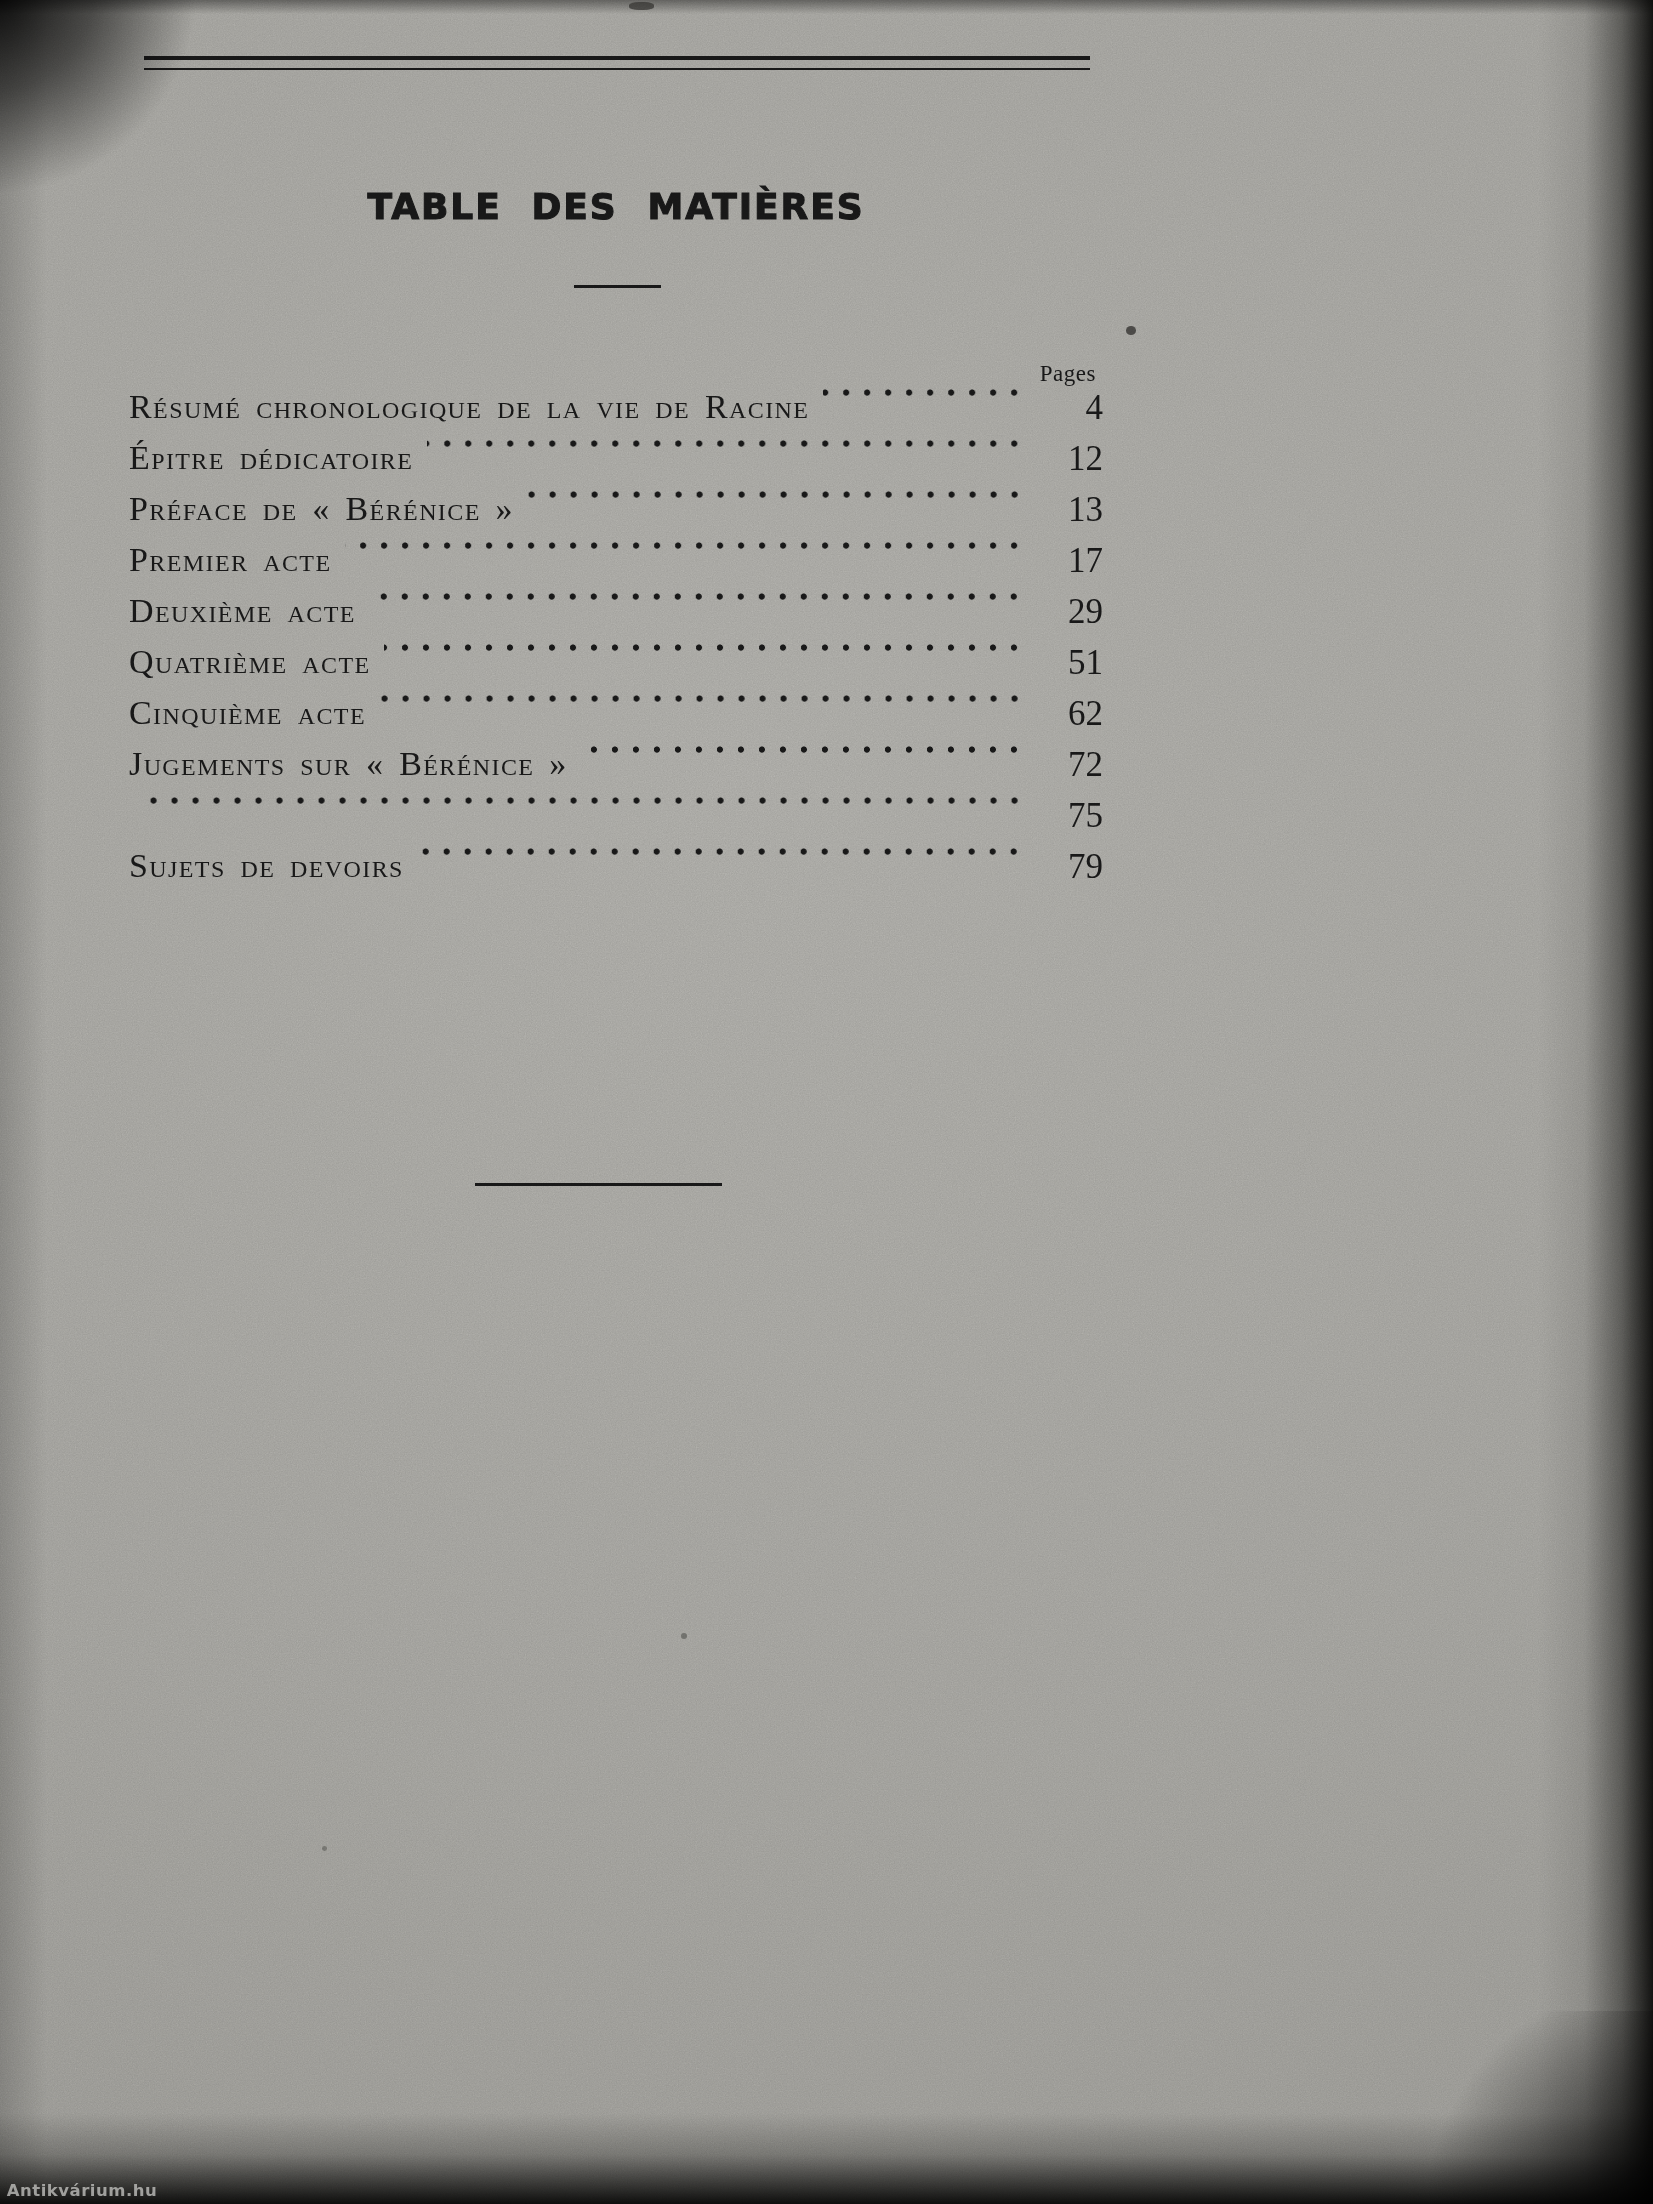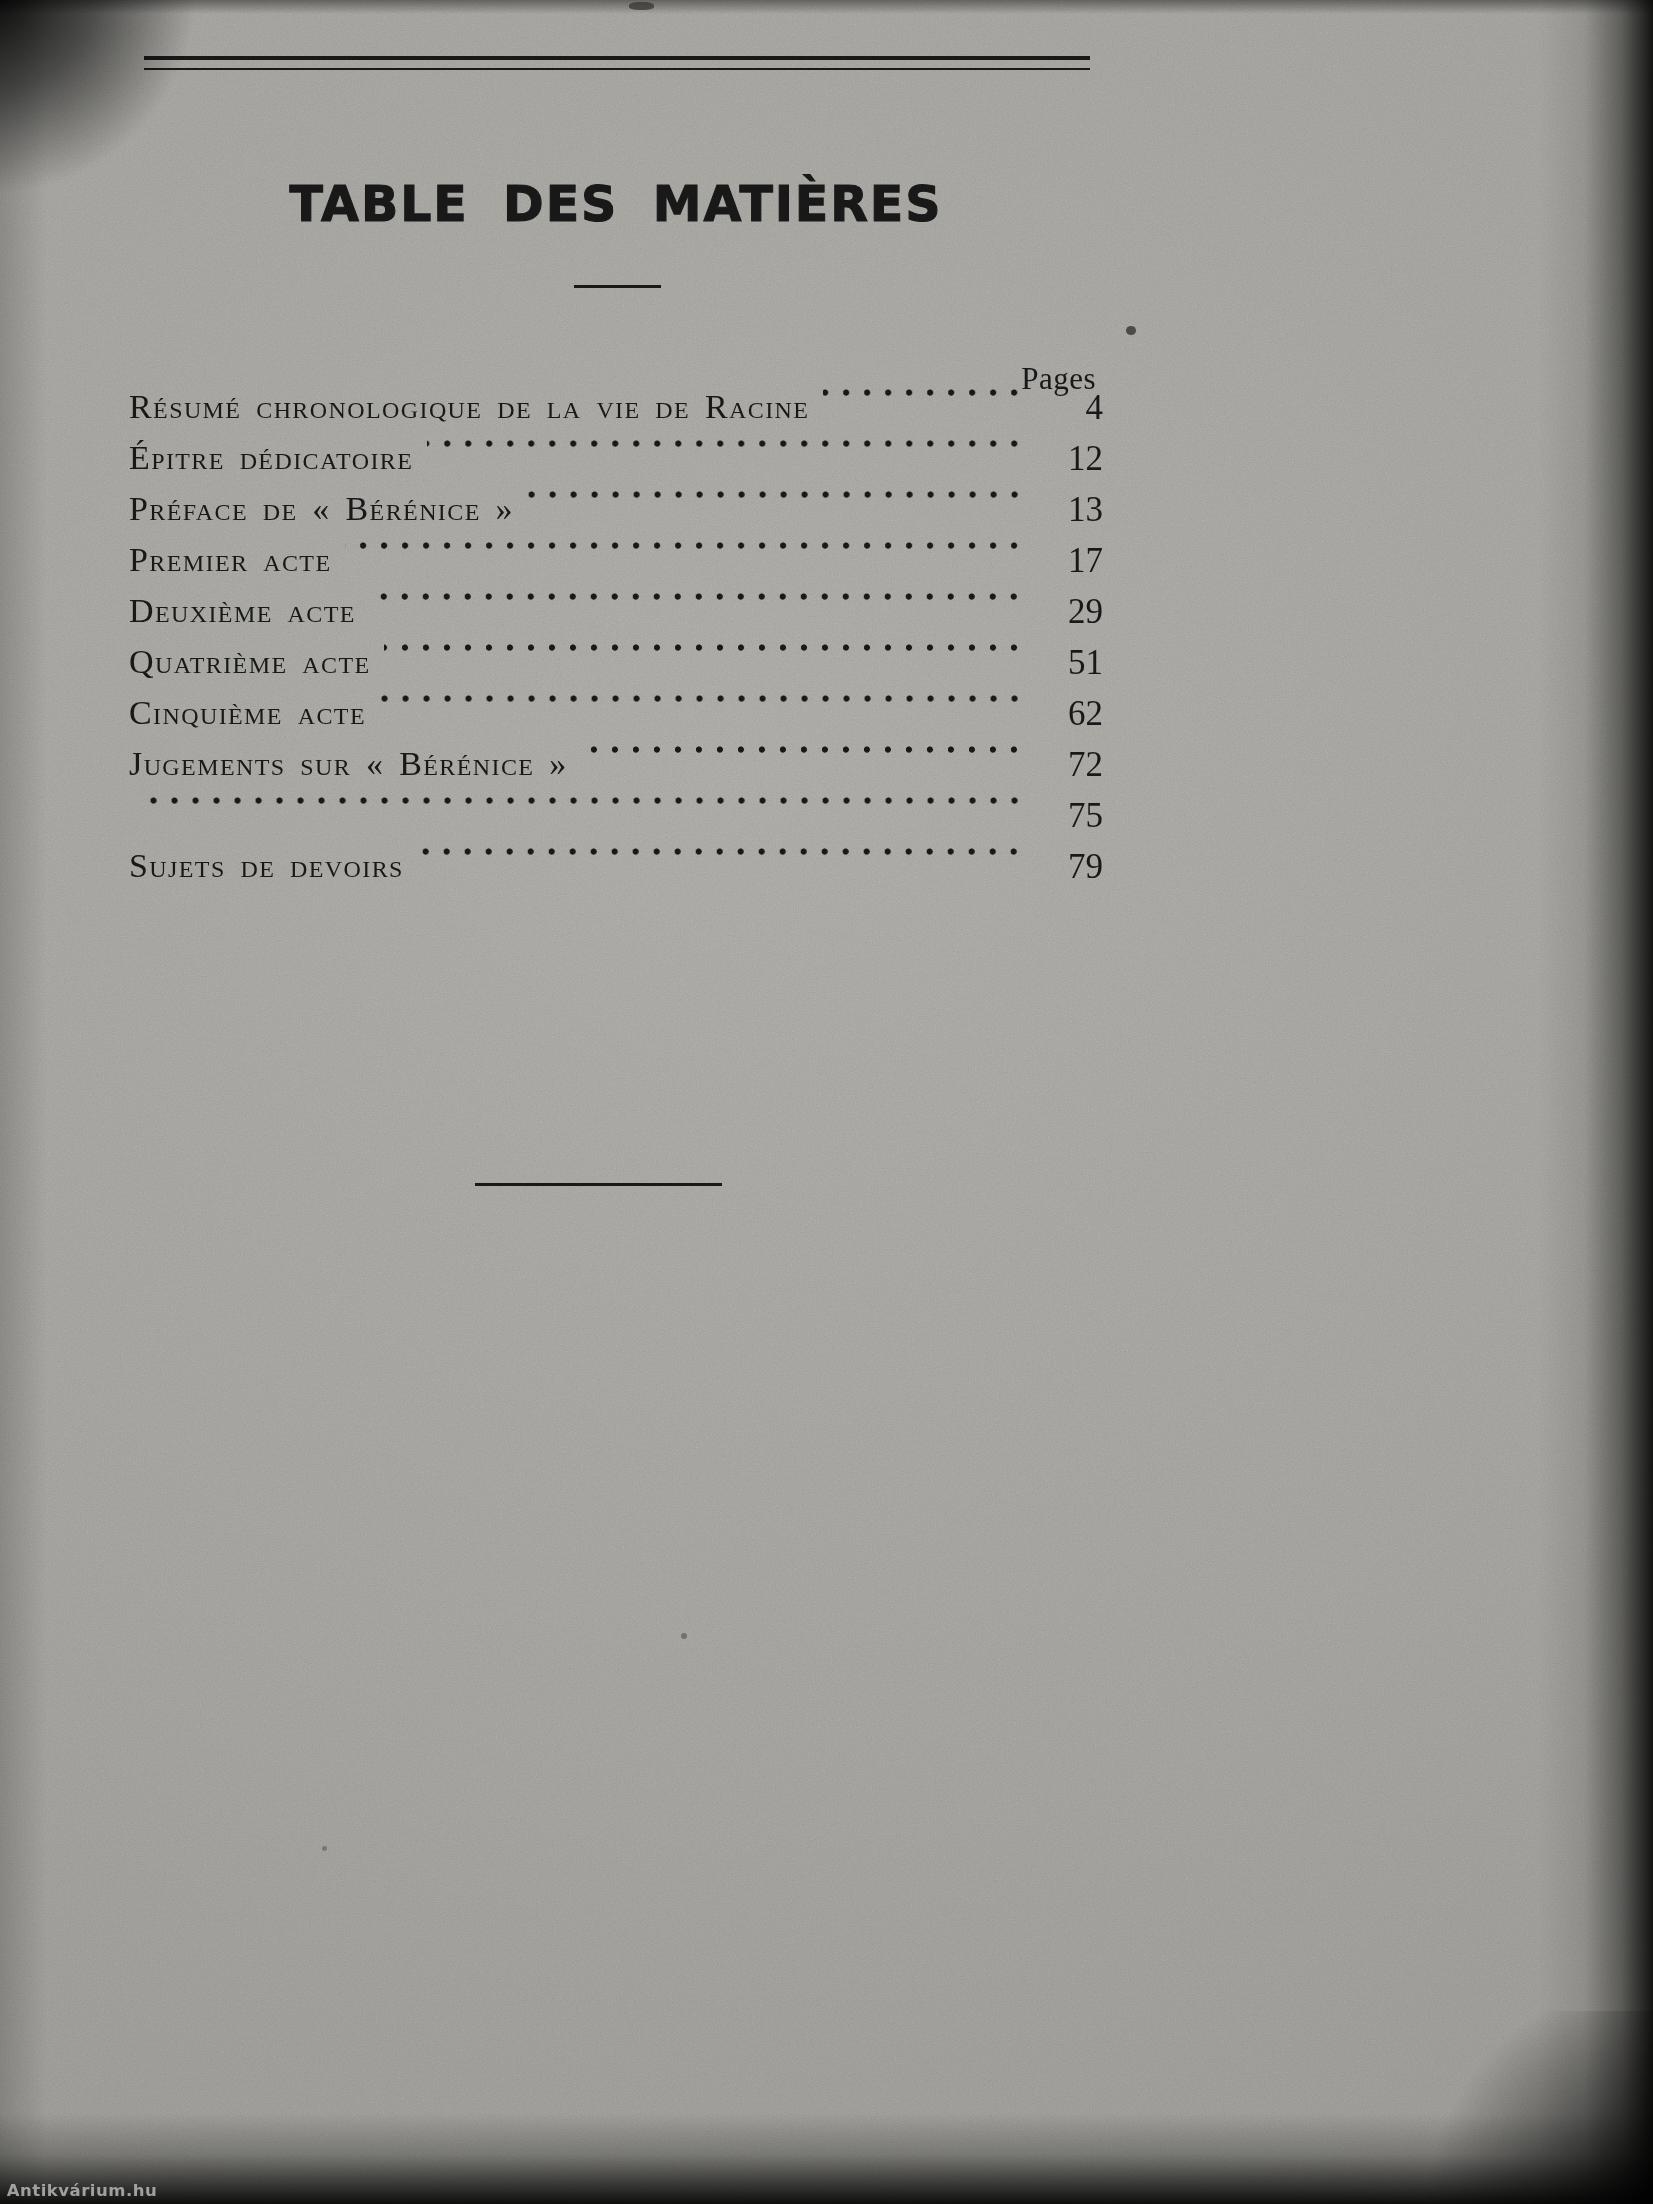--- a/index.html
+++ b/index.html
@@ -36,30 +36,30 @@
   .speck.s2{left:629px;top:1.9px;width:25px;height:7.8px;border-radius:40%;opacity:.75;}
   .speck.s3{left:681px;top:1633px;width:5.8px;height:5.8px;opacity:.45;}
   .speck.s4{left:322px;top:1846px;width:4.9px;height:4.9px;opacity:.4;}
   .grain{position:absolute;inset:0;opacity:.14;pointer-events:none;mix-blend-mode:multiply;}
 
   
   .rule-top{position:absolute;left:144px;top:56px;width:946px;border-top:4.9px solid var(--ink);}
   .rule-top::after{content:"";display:block;margin-top:7.8px;border-top:2.9px solid var(--ink);}
 
   .doc-title{
-    position:absolute;left:0;top:176px;width:1232px;text-align:center;
+    position:absolute;left:0;top:186px;width:1232px;text-align:center;
     font-family:"DejaVu Sans", sans-serif;font-weight:700;
-    font-size:49px;letter-spacing:1.9px;word-spacing:15.5px;color:var(--ink);
+    font-size:36px;letter-spacing:1.9px;word-spacing:15.5px;color:var(--ink);
     -webkit-text-stroke:1.1px var(--ink);
   }
   .title-rule{position:absolute;left:574px;top:285px;width:87px;height:2.9px;background:var(--ink);}
 
   .pages-label{
     position:absolute;left:805px;top:361px;width:291px;text-align:right;
-    font-size:31px;color:var(--ink);letter-spacing:0.5px;
+    font-size:23px;color:var(--ink);letter-spacing:0.5px;
   }
 
   .toc-list{position:absolute;left:129px;top:388px;width:974px;color:var(--ink);}
   .toc-row{display:flex;align-items:flex-start;height:51px;}
   .toc-label{
     font-variant:small-caps;font-size:34px;letter-spacing:1.4px;word-spacing:4.9px;
     white-space:nowrap;
   }
   .toc-dots{
     flex:1 1 auto;height:8.7px;margin:0 7.8px 0 13.6px;

